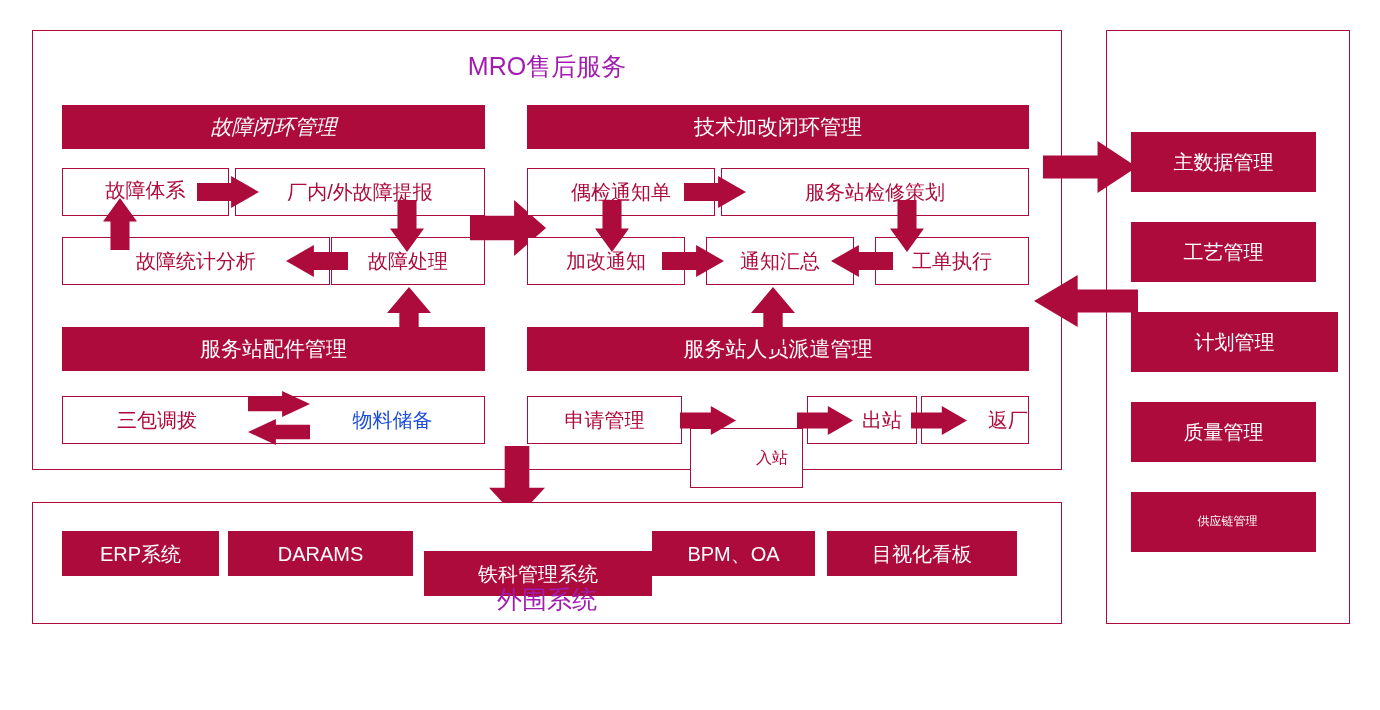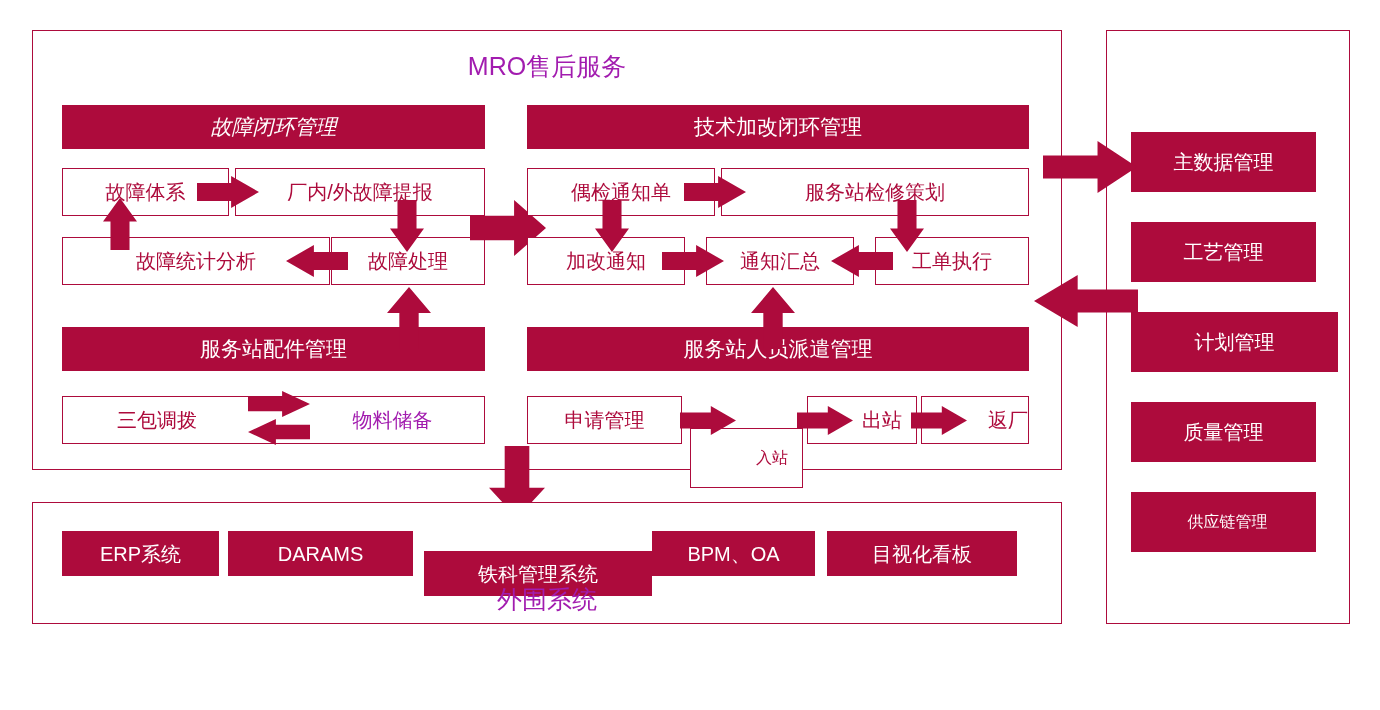--- a/index.html
+++ b/index.html
@@ -74,21 +74,21 @@
 <body>
 
 <div id="canvas">
 
   <div class="abs panel" style="left:32px;top:30px;width:1030px;height:440px;"></div>
 
   <div class="abs title" style="left:32px;top:46px;width:1030px;height:40px;font-size:25px;">MRO售后服务</div>
 
   <div class="abs fill" style="left:62px;top:105px;width:423px;height:44px;font-size:21px;font-style:italic;">故障闭环管理</div>
 
-  <div class="abs node" style="left:62px;top:168px;width:167px;height:48px;font-size:20px;">故障体系</div>
+  <div class="abs node" style="left:62px;top:168px;width:167px;height:48px;font-size:20px;font-family:Liberation Mono, monospace;">故障体系</div>
 
   <div class="abs node" style="left:235px;top:168px;width:250px;height:48px;font-size:20px;">厂内/外故障提报</div>
 
   <div class="abs node" style="left:62px;top:237px;width:268px;height:48px;font-size:20px;">故障统计分析</div>
 
   <div class="abs node" style="left:331px;top:237px;width:154px;height:48px;font-size:20px;">故障处理</div>
 
   <div class="abs arrow arr-right-stub" style="left:197px;top:176px;width:62px;height:32px;"></div>
 
   <div class="abs arrow arr-down-stub" style="left:390px;top:200px;width:34px;height:52px;"></div>
@@ -118,21 +118,21 @@
   <div class="abs arrow arr-down-stub" style="left:890px;top:200px;width:34px;height:52px;"></div>
 
   <div class="abs arrow arr-right-stub" style="left:662px;top:245px;width:62px;height:32px;"></div>
 
   <div class="abs arrow arr-left-stub" style="left:831px;top:245px;width:62px;height:32px;"></div>
 
   <div class="abs fill" style="left:62px;top:327px;width:423px;height:44px;font-size:21px;">服务站配件管理</div>
 
   <div class="abs node" style="left:62px;top:396px;width:423px;height:48px;font-size:20px;justify-content:flex-start;padding-left:54px;">三包调拨</div>
 
-  <div class="abs" style="left:300px;top:396px;width:185px;height:48px;color:#a21caf;font-size:20px;display:flex;align-items:center;justify-content:center;">物料储备</div>
+  <div class="abs" style="left:300px;top:396px;width:185px;height:48px;color:#1d4ed8;font-size:20px;display:flex;align-items:center;justify-content:center;">物料储备</div>
 
   <div class="abs arrow arr-right-stub" style="left:248px;top:391px;width:62px;height:26px;"></div>
   <div class="abs arrow arr-left-stub" style="left:248px;top:419px;width:62px;height:26px;"></div>
 
   <div class="abs arrow arr-up" style="left:387px;top:287px;width:44px;height:62px;"></div>
 
   <div class="abs fill" style="left:527px;top:327px;width:502px;height:44px;font-size:21px;">服务站人员派遣管理</div>
 
   <div class="abs node" style="left:527px;top:396px;width:155px;height:48px;font-size:20px;">申请管理</div>
 
@@ -167,19 +167,19 @@
   <div class="abs panel" style="left:1106px;top:30px;width:244px;height:594px;"></div>
 
   <div class="abs fill" style="left:1131px;top:132px;width:185px;height:60px;font-size:20px;">主数据管理</div>
 
   <div class="abs fill" style="left:1131px;top:222px;width:185px;height:60px;font-size:20px;">工艺管理</div>
 
   <div class="abs fill" style="left:1131px;top:312px;width:207px;height:60px;font-size:20px;">计划管理</div>
 
   <div class="abs fill" style="left:1131px;top:402px;width:185px;height:60px;font-size:20px;">质量管理</div>
 
-  <div class="abs fill" style="left:1131px;top:492px;width:185px;height:60px;font-size:16px;padding-left:8px;">供应链管理</div>
+  <div class="abs fill" style="left:1131px;top:492px;width:185px;height:60px;font-size:12px;padding-left:8px;">供应链管理</div>
 
   <div class="abs arrow arr-right" style="left:1043px;top:141px;width:94px;height:52px;"></div>
 
   <div class="abs arrow arr-left" style="left:1034px;top:275px;width:104px;height:52px;"></div>
 
 </div>
 
 </body></html>

